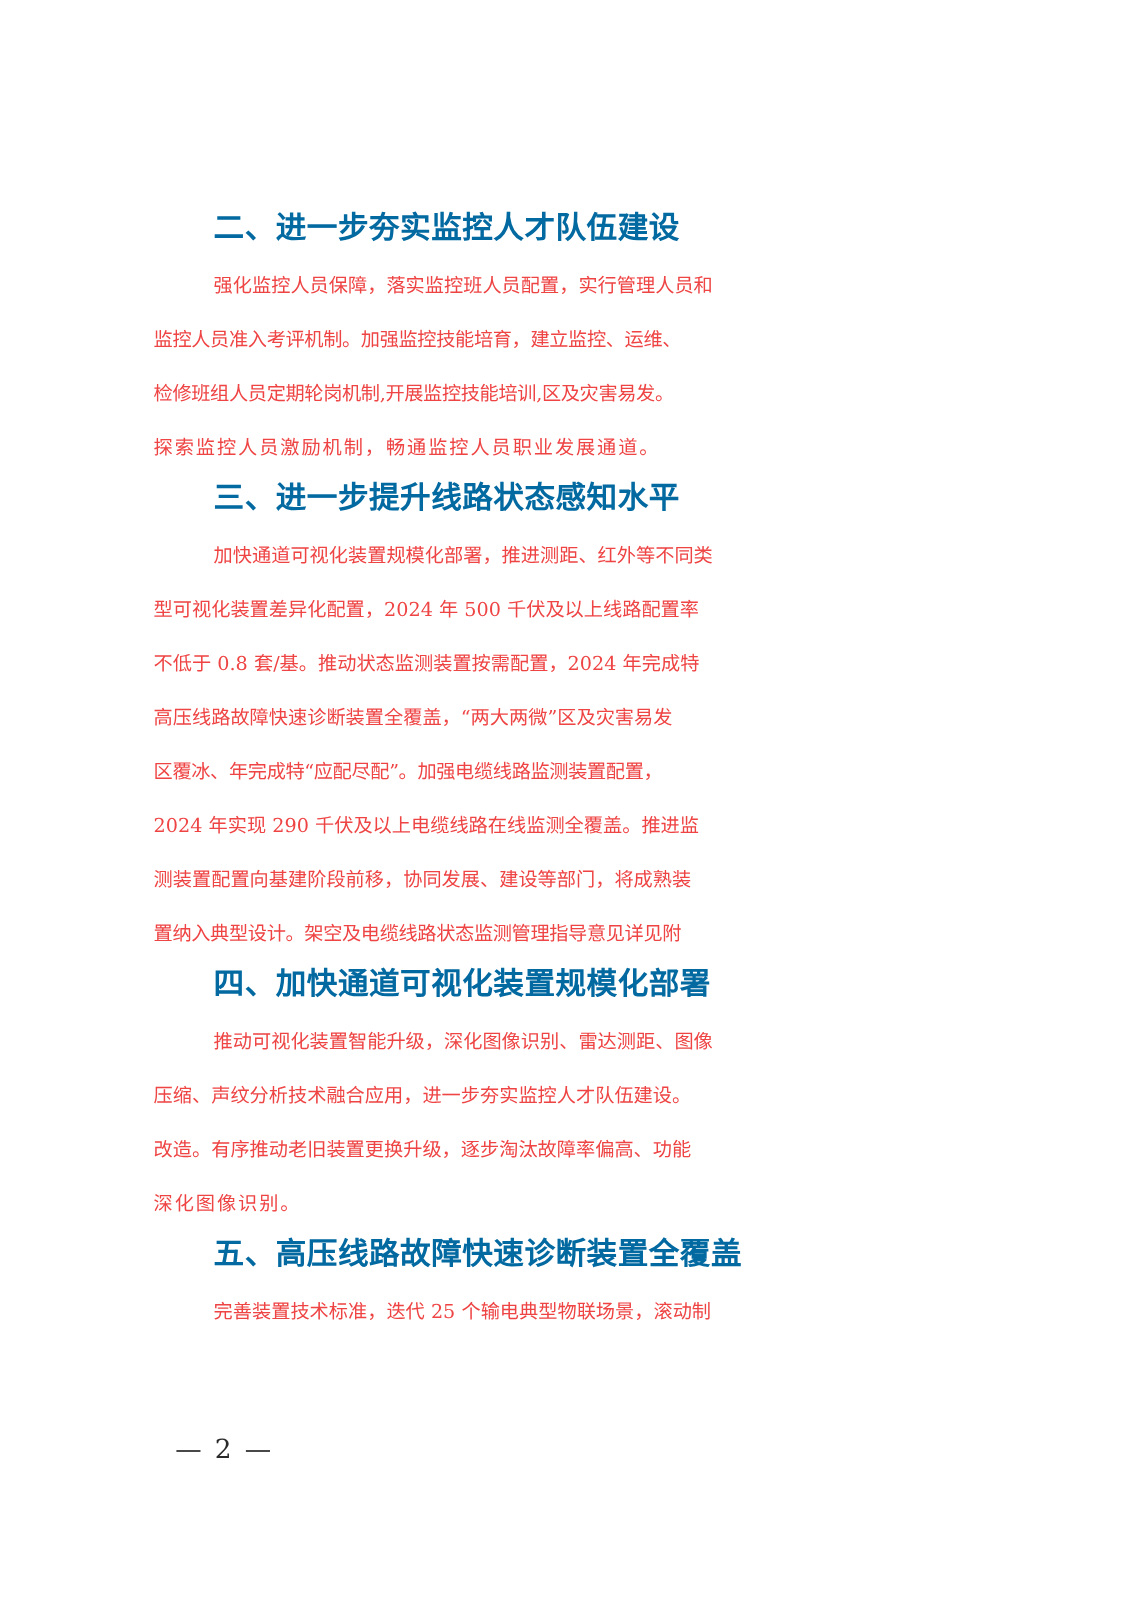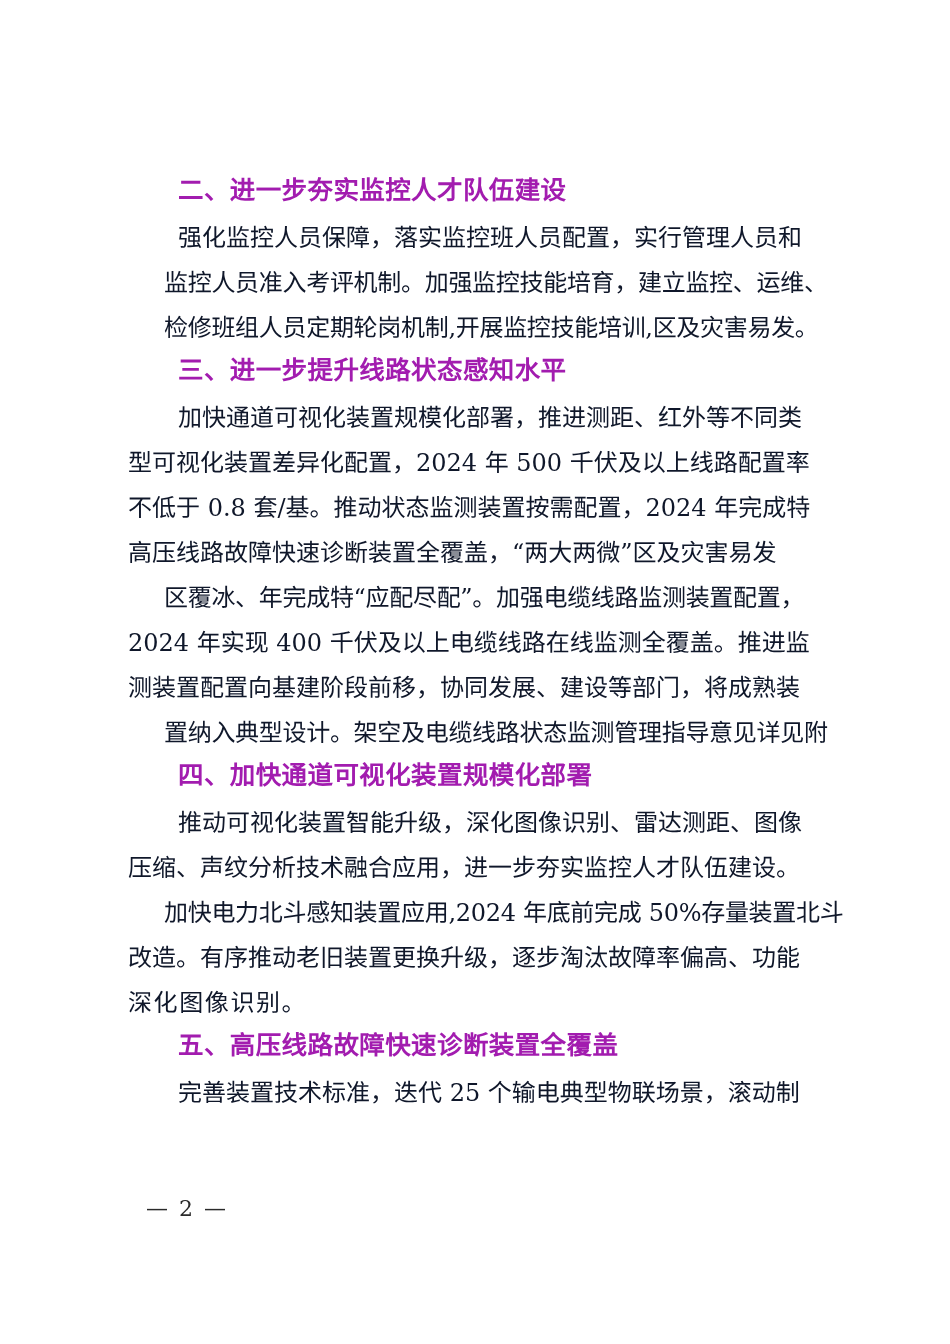--- a/index.html
+++ b/index.html
@@ -26,51 +26,50 @@
     top: 168px;
     width: 710px;
   }
 
   
   .sec-heading {
     font-family: "Liberation Sans", "DejaVu Sans", sans-serif;
     font-weight: bold;
     font-size: 25.5px;
     line-height: 45px;
-    color: #a21caf;
+    color: #0369a1;
     letter-spacing: 0.4px;
     text-indent: 50px;
     margin: 0;
     white-space: nowrap;
   }
 
   
   .line {
     display: flex;
     width: 100%;
     height: 45px;
     align-items: center;
     font-family: "DejaVu Serif", "Liberation Serif", serif;
-    font-size: 24px;
-    color: #0f172a;
+    font-size: 16px;
+    color: #ef4444;
     white-space: pre;
   }
   .line.flow {
     justify-content: flex-start;
   }
   .line.indent {
     padding-left: 50px;
   }
   .line > span {
     display: inline-block;
   }
 
   .line.tight {
     letter-spacing: -0.3px;
-    margin-left: 36px;
   }
   .line.loose {
     letter-spacing: 1.6px;
   }
 
   
   .page-number {
     position: absolute;
     left: 146px;
     top: 1196px;
@@ -92,58 +91,58 @@
 
     <div class="line indent flow">
       <span>强化监控人员保障，落实监控班人员配置，实行管理人员和</span>
     </div>
     <div class="line flow tight">
       <span>监控人员准入考评机制。加强监控技能培育，建立监控、运维、</span>
     </div>
     <div class="line flow tight">
       <span>检修班组人员定期轮岗机制,开展监控技能培训,区及灾害易发。</span>
     </div>
+    <div class="line flow loose">
+      <span>探索监控人员激励机制，畅通监控人员职业发展通道。</span>
+    </div>
 
     <h2 class="sec-heading">三、进一步提升线路状态感知水平</h2>
 
     <div class="line indent flow">
       <span>加快通道可视化装置规模化部署，推进测距、红外等不同类</span>
     </div>
     <div class="line flow">
       <span>型可视化装置差异化配置，2024 年 500 千伏及以上线路配置率</span>
     </div>
     <div class="line flow">
       <span>不低于 0.8 套/基。推动状态监测装置按需配置，2024 年完成特</span>
     </div>
     <div class="line flow">
       <span>高压线路故障快速诊断装置全覆盖，“两大两微”区及灾害易发</span>
     </div>
     <div class="line flow tight">
       <span>区覆冰、年完成特“应配尽配”。加强电缆线路监测装置配置，</span>
     </div>
     <div class="line flow">
-      <span>2024 年实现 400 千伏及以上电缆线路在线监测全覆盖。推进监</span>
+      <span>2024 年实现 290 千伏及以上电缆线路在线监测全覆盖。推进监</span>
     </div>
     <div class="line flow">
       <span>测装置配置向基建阶段前移，协同发展、建设等部门，将成熟装</span>
     </div>
     <div class="line flow tight">
       <span>置纳入典型设计。架空及电缆线路状态监测管理指导意见详见附</span>
     </div>
 
     <h2 class="sec-heading">四、加快通道可视化装置规模化部署</h2>
 
     <div class="line indent flow">
       <span>推动可视化装置智能升级，深化图像识别、雷达测距、图像</span>
     </div>
     <div class="line flow">
       <span>压缩、声纹分析技术融合应用，进一步夯实监控人才队伍建设。</span>
-    </div>
-    <div class="line flow tight">
-      <span>加快电力北斗感知装置应用,2024 年底前完成 50%存量装置北斗</span>
     </div>
     <div class="line flow">
       <span>改造。有序推动老旧装置更换升级，逐步淘汰故障率偏高、功能</span>
     </div>
     <div class="line flow loose">
       <span>深化图像识别。</span>
     </div>
 
     <h2 class="sec-heading">五、高压线路故障快速诊断装置全覆盖</h2>
 

